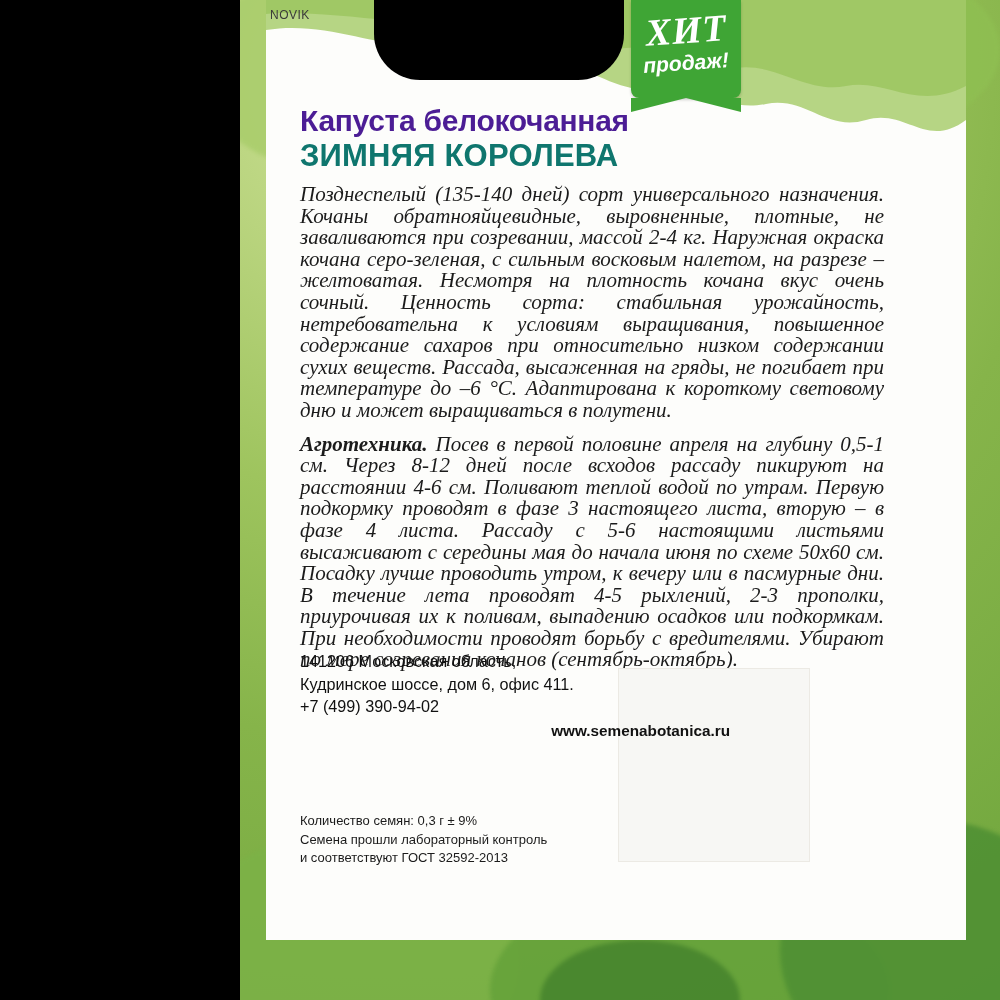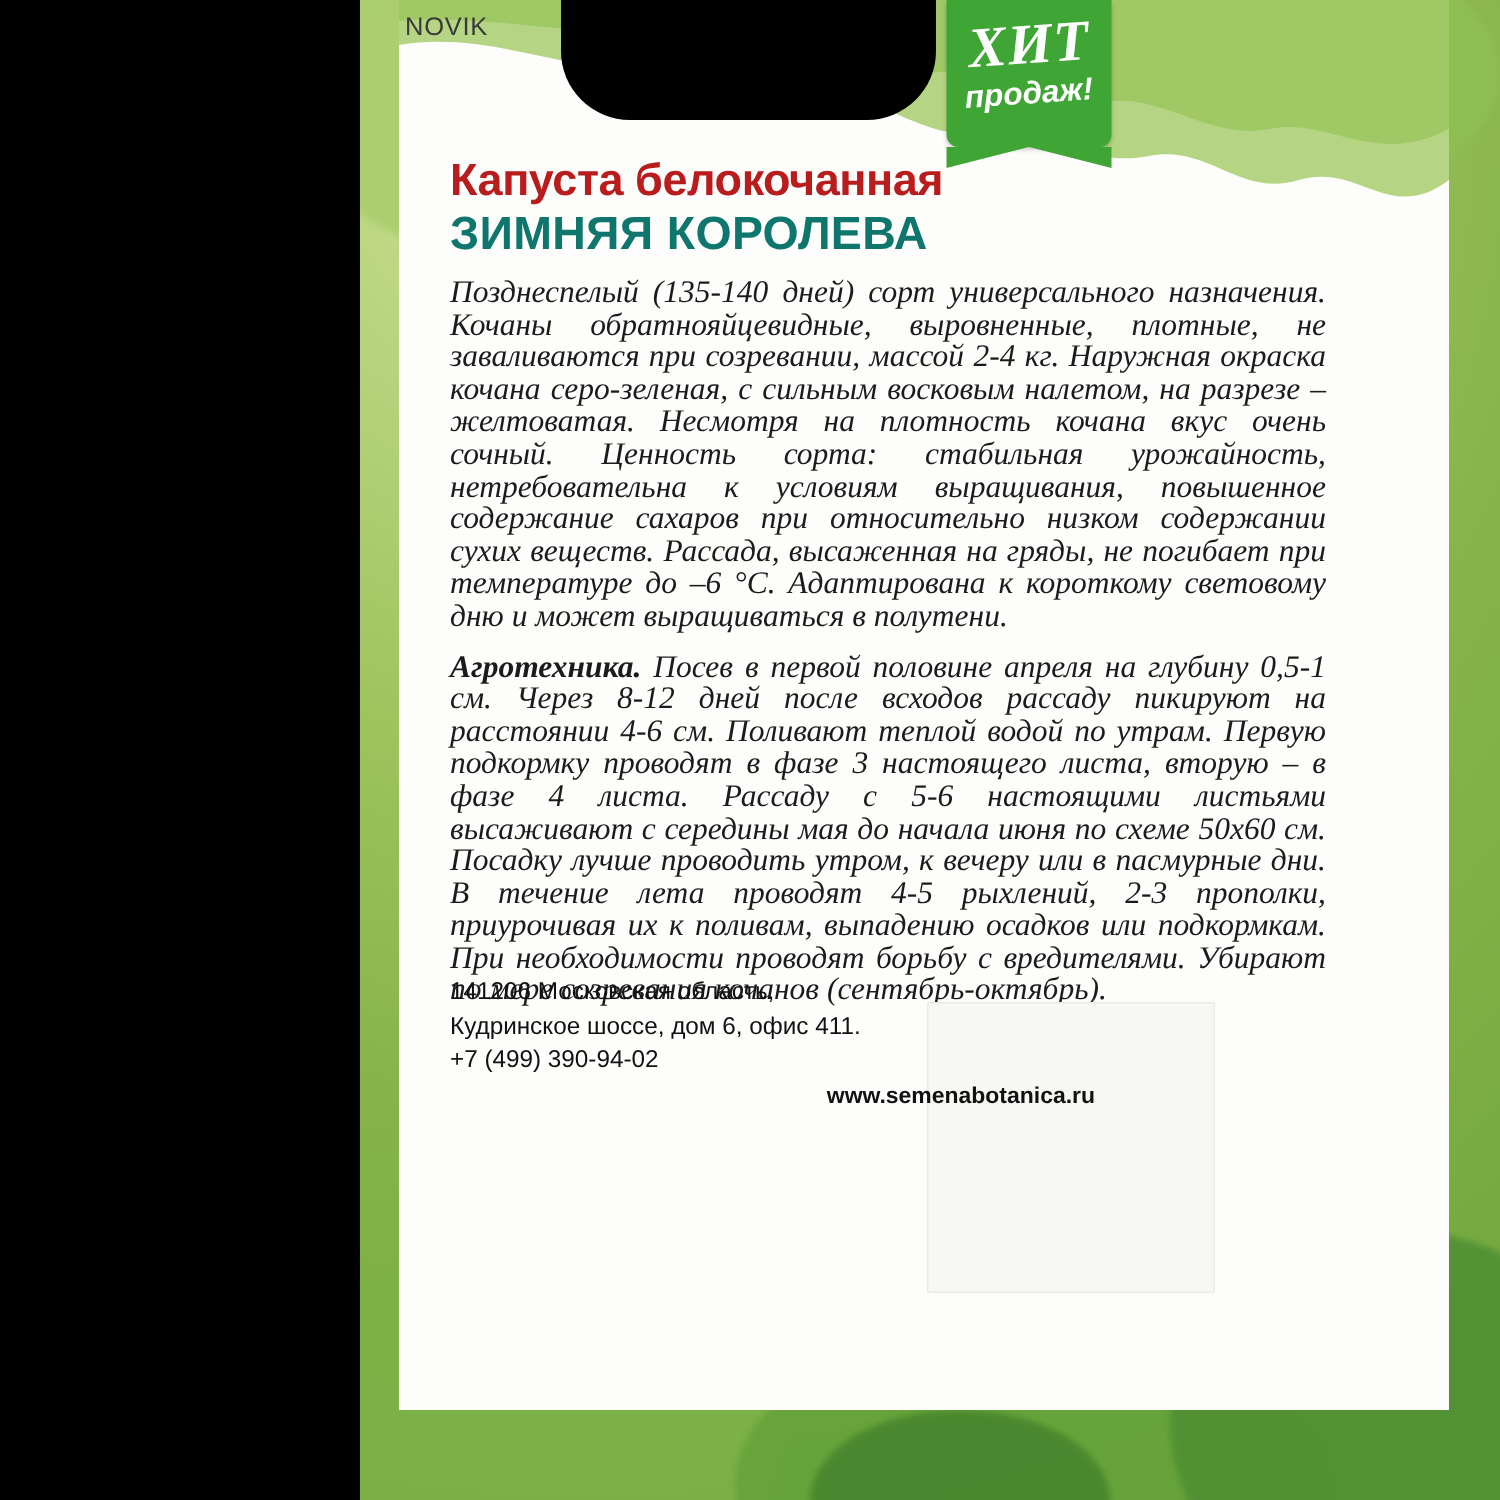--- a/index.html
+++ b/index.html
@@ -127,39 +127,39 @@
     border-right: 55px solid #3fa535;
     border-bottom: 14px solid transparent;
   }
 
   
   .novik {
     position: absolute;
     left: 270px;
     top: 8px;
     color: #3a3a3a;
-    font-size: 17px;
+    font-size: 12px;
     letter-spacing: .5px;
     font-family: "Liberation Sans", sans-serif;
     z-index: 40;
   }
 
   
   .content {
     position: absolute;
     left: 34px;
     top: 104px;
     width: 610px;
   }
   .title-small {
     font-family: "Liberation Sans", sans-serif;
     font-weight: bold;
     font-size: 30px;
     line-height: 34px;
-    color: #b91c1c;
+    color: #4c1d95;
     letter-spacing: -0.3px;
   }
   .title-big {
     font-family: Liberation Sans, sans-serif;
     font-weight: bold;
     font-size: 31px;
     line-height: 36px;
     color: #0f766e;
     letter-spacing: 0.2px;
     margin-bottom: 10px;
@@ -271,20 +271,25 @@
 
     <div class="label-patch"></div>
 
     <div class="company">
       <div>141206 Московская область,</div>
       <div>Кудринское шоссе, дом 6, офис 411.</div>
       <div>+7 (499) 390-94-02</div>
       <div class="c-site">www.semenabotanica.ru</div>
     </div>
 
+    <div class="fineprint">
+      <div>Количество семян: 0,3 г ± 9%</div>
+      <div>Семена прошли лабораторный контроль</div>
+      <div>и соответствуют ГОСТ 32592-2013</div>
+    </div>
 
     <div class="packet-bottom-wave">
       <svg width="700" height="70" viewBox="0 0 700 70" xmlns="http://www.w3.org/2000/svg">
         <path d="M0,70 L700,70 L700,40 C640,26 600,56 540,48 C480,40 450,62 390,56 C330,50 300,28 240,34 C180,40 140,18 80,26 C50,30 20,44 0,40 Z" fill="#eef3e3" opacity="0.0"></path>
       </svg>
     </div>
 
   </div>
 </div>
 

